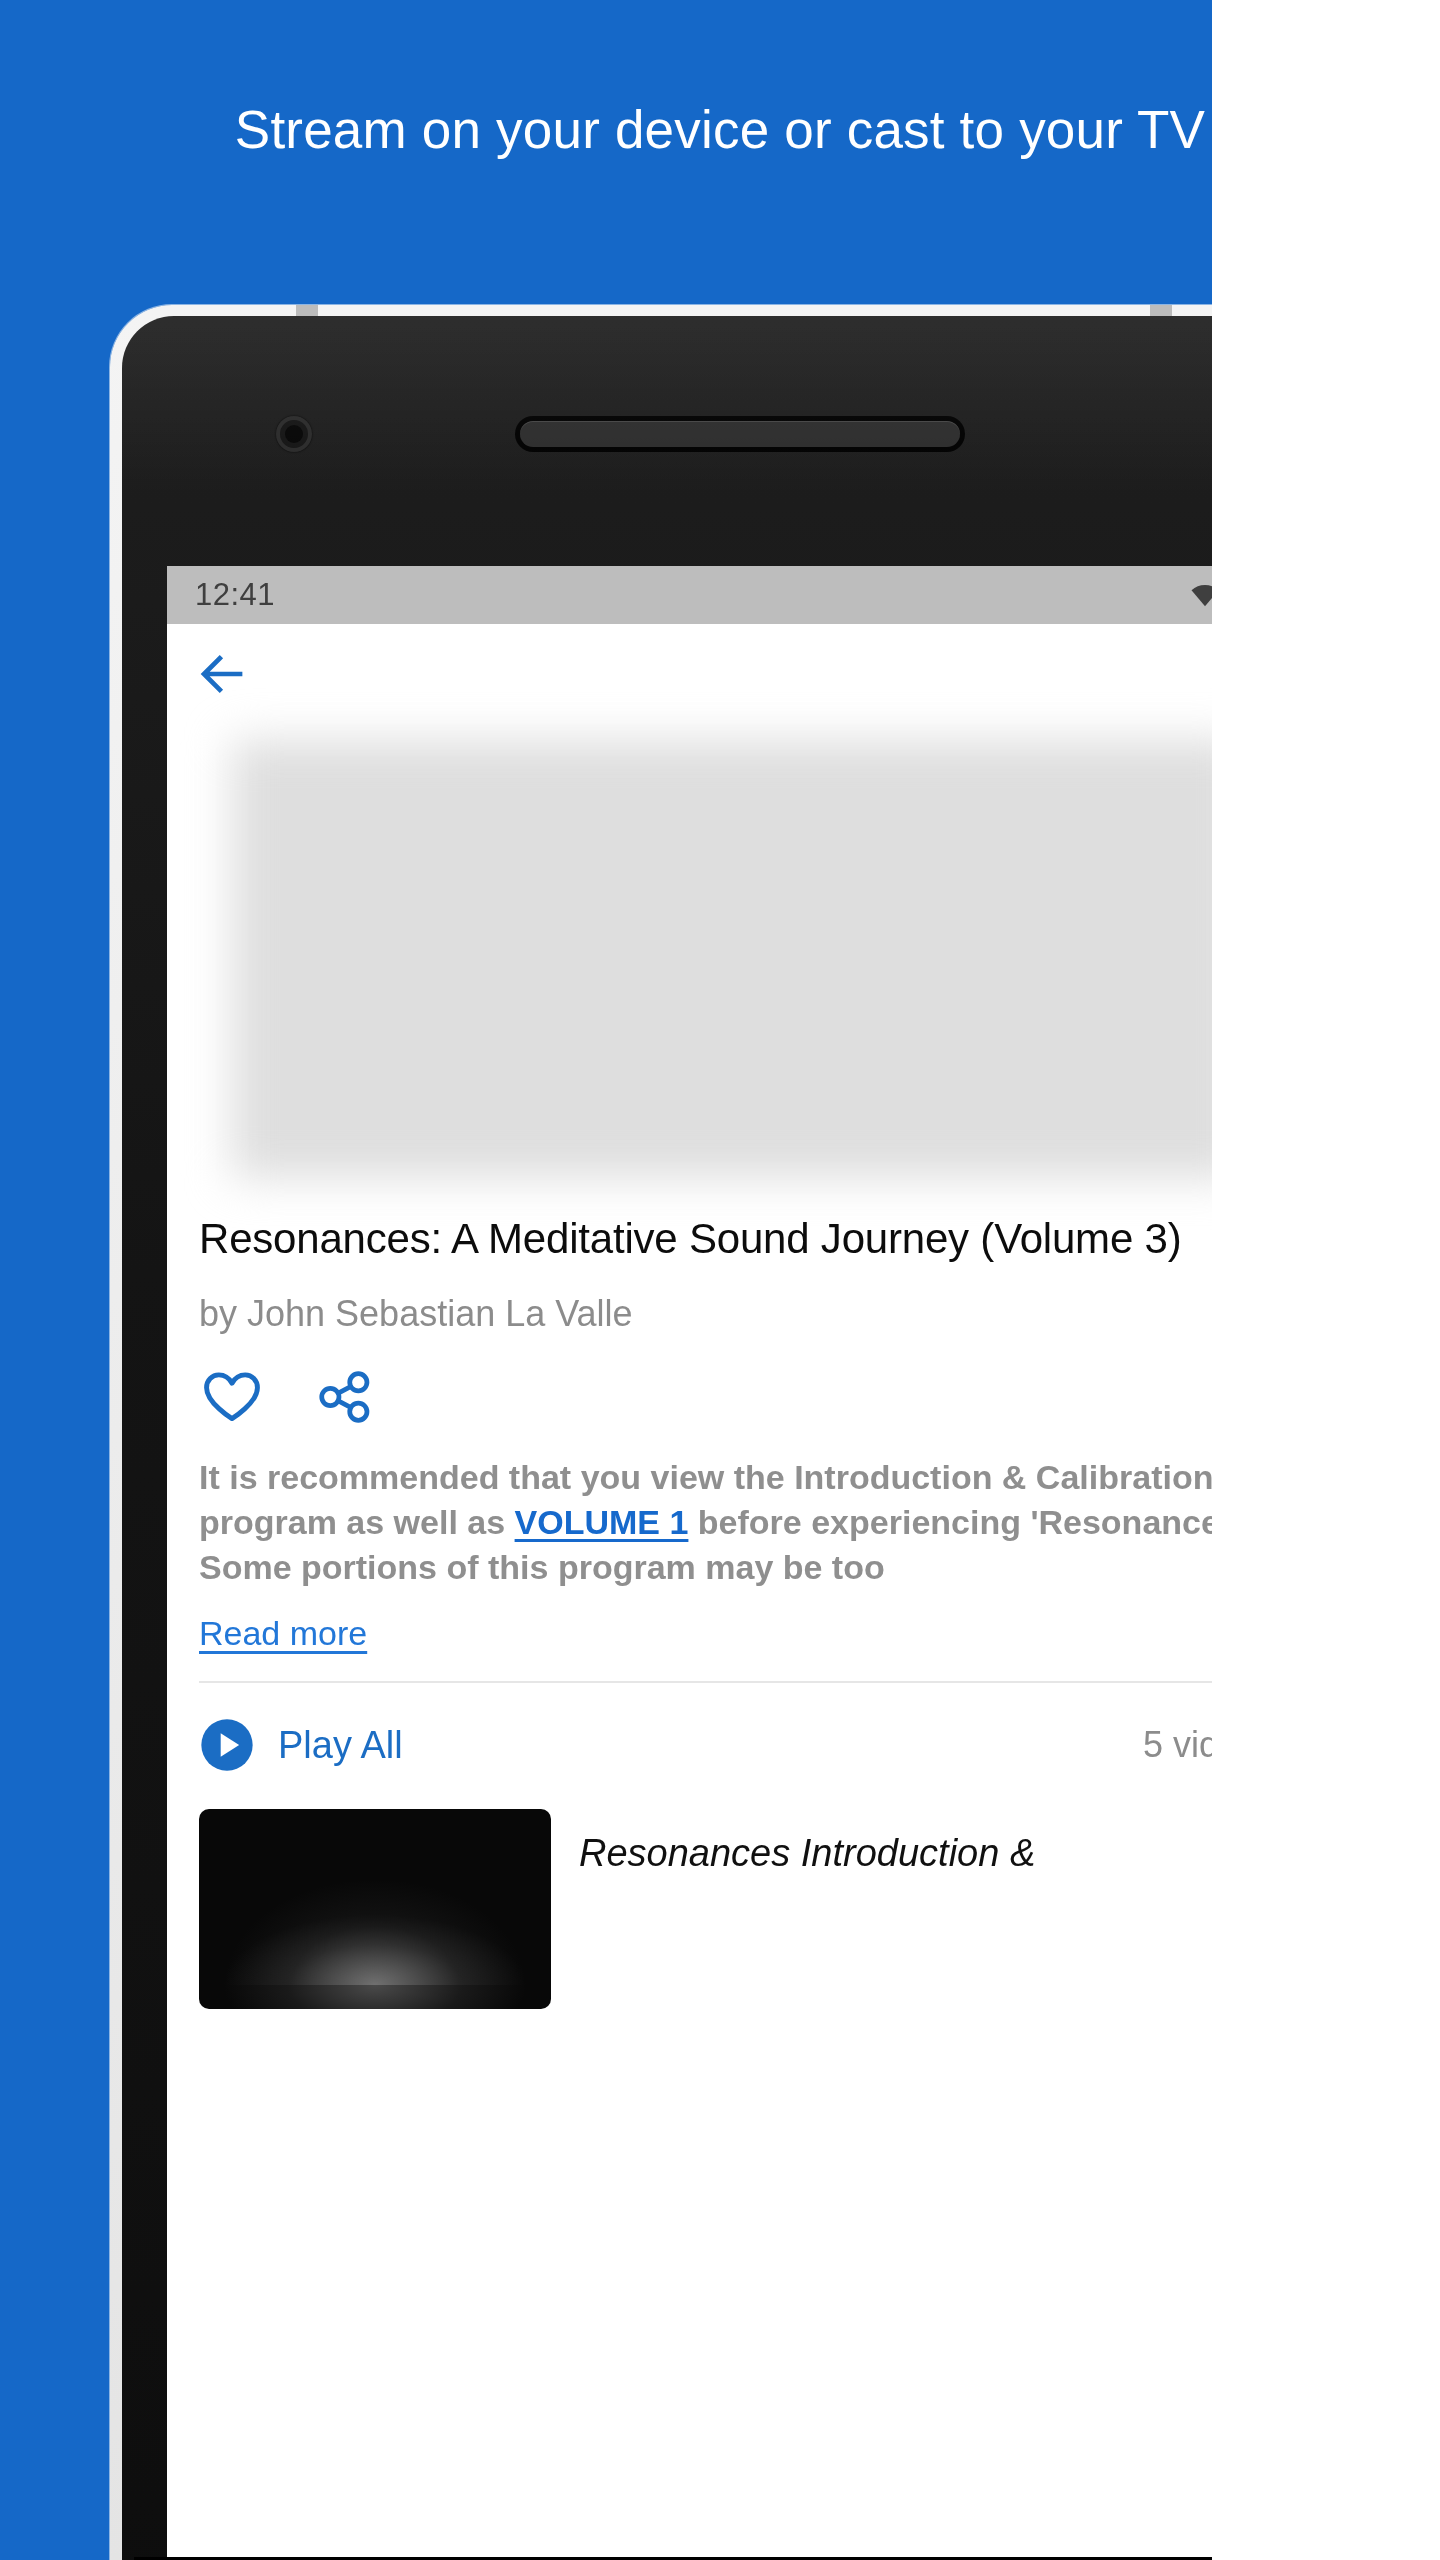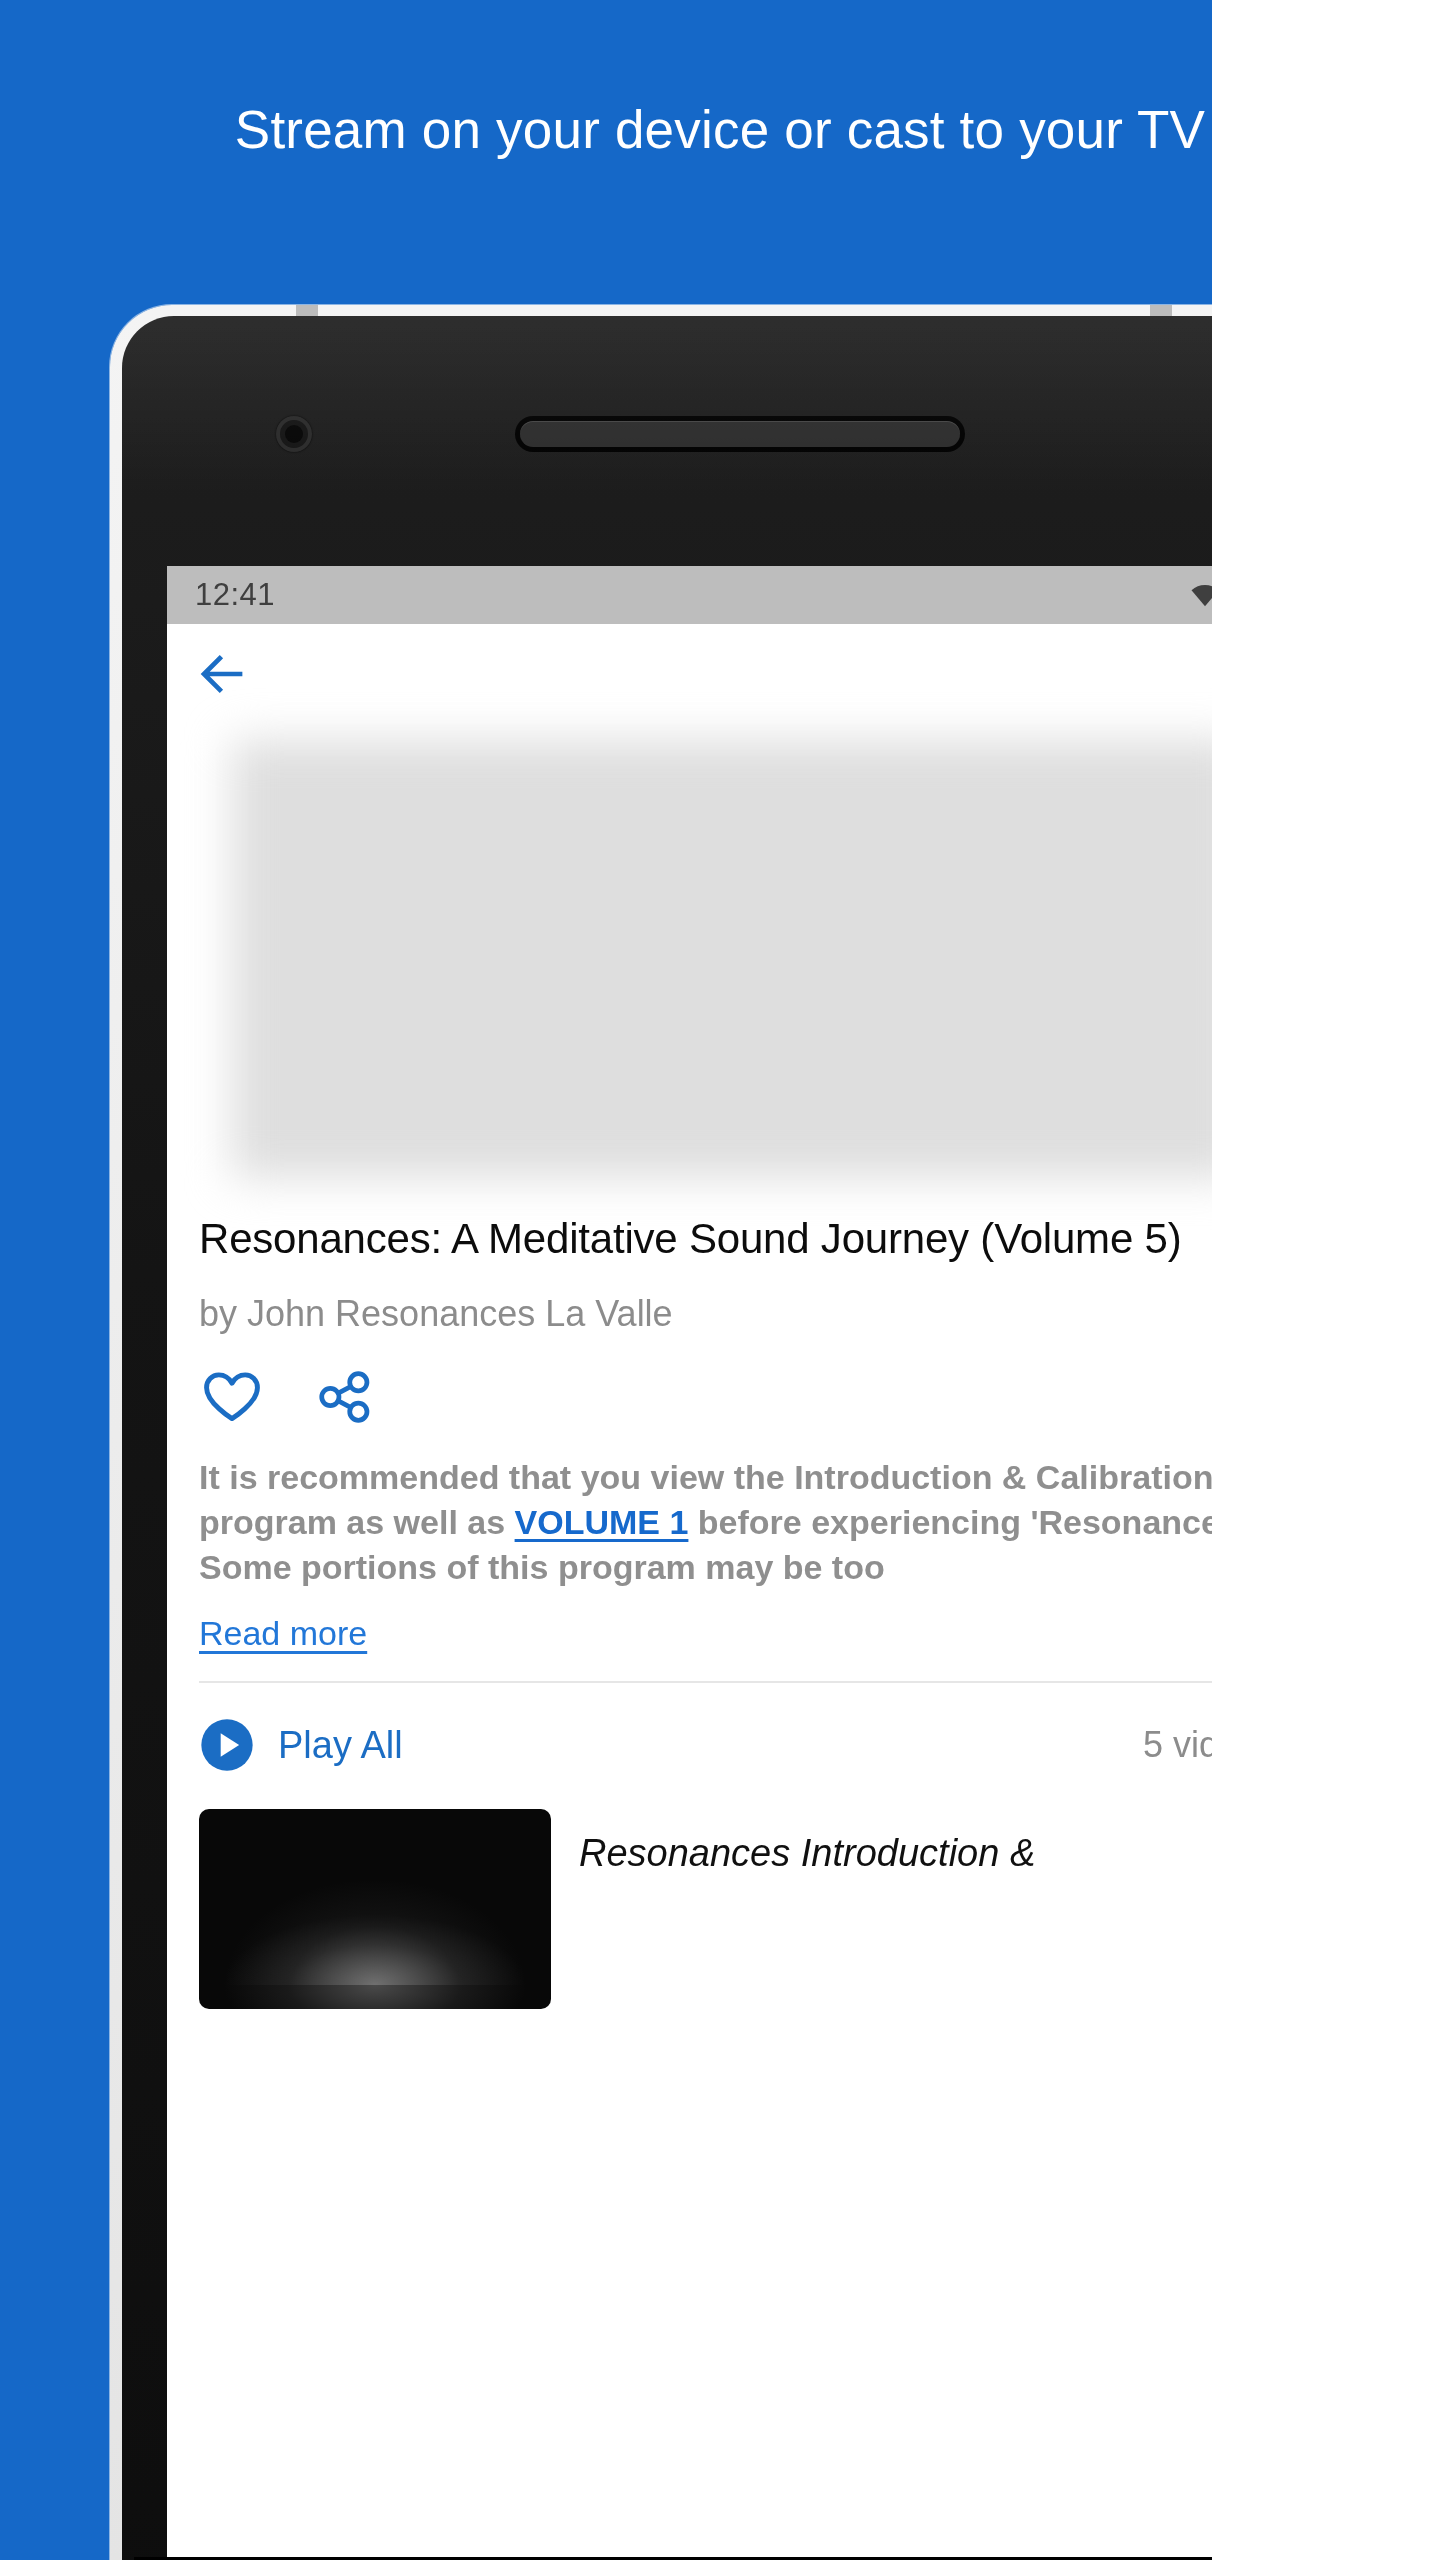--- a/index.html
+++ b/index.html
@@ -354,22 +354,22 @@
             </svg>
           </span>
         </div>
 
         <div class="hero-wrap">
           <div class="hero-blur"></div>
         </div>
 
         <div class="content">
 
-          <div class="vid-title">Resonances: A Meditative Sound Journey (Volume 5)</div>
-          <div class="vid-author">by John Resonances La Valle</div>
+          <div class="vid-title">Resonances: A Meditative Sound Journey (Volume 3)</div>
+          <div class="vid-author">by John Sebastian La Valle</div>
 
           <div class="actions">
             <span>
               <svg width="58" height="52" viewBox="0 0 26 23">
                 <path d="M13 21.2 C13 21.2 1.6 14.2 1.6 7.3 C1.6 3.9 4.1 1.6 7.1 1.6 C9.4 1.6 11.7 3.0 13 5.3 C14.3 3.0 16.6 1.6 18.9 1.6 C21.9 1.6 24.4 3.9 24.4 7.3 C24.4 14.2 13 21.2 13 21.2 Z" fill="none" stroke="#1B6DC4" stroke-width="2.2" stroke-linejoin="round"></path>
               </svg>
             </span>
             <span>
               <svg width="56" height="52" viewBox="0 0 26 24">
                 <circle cx="6.2" cy="12" r="4.0" fill="none" stroke="#1B6DC4" stroke-width="2.2"></circle>

